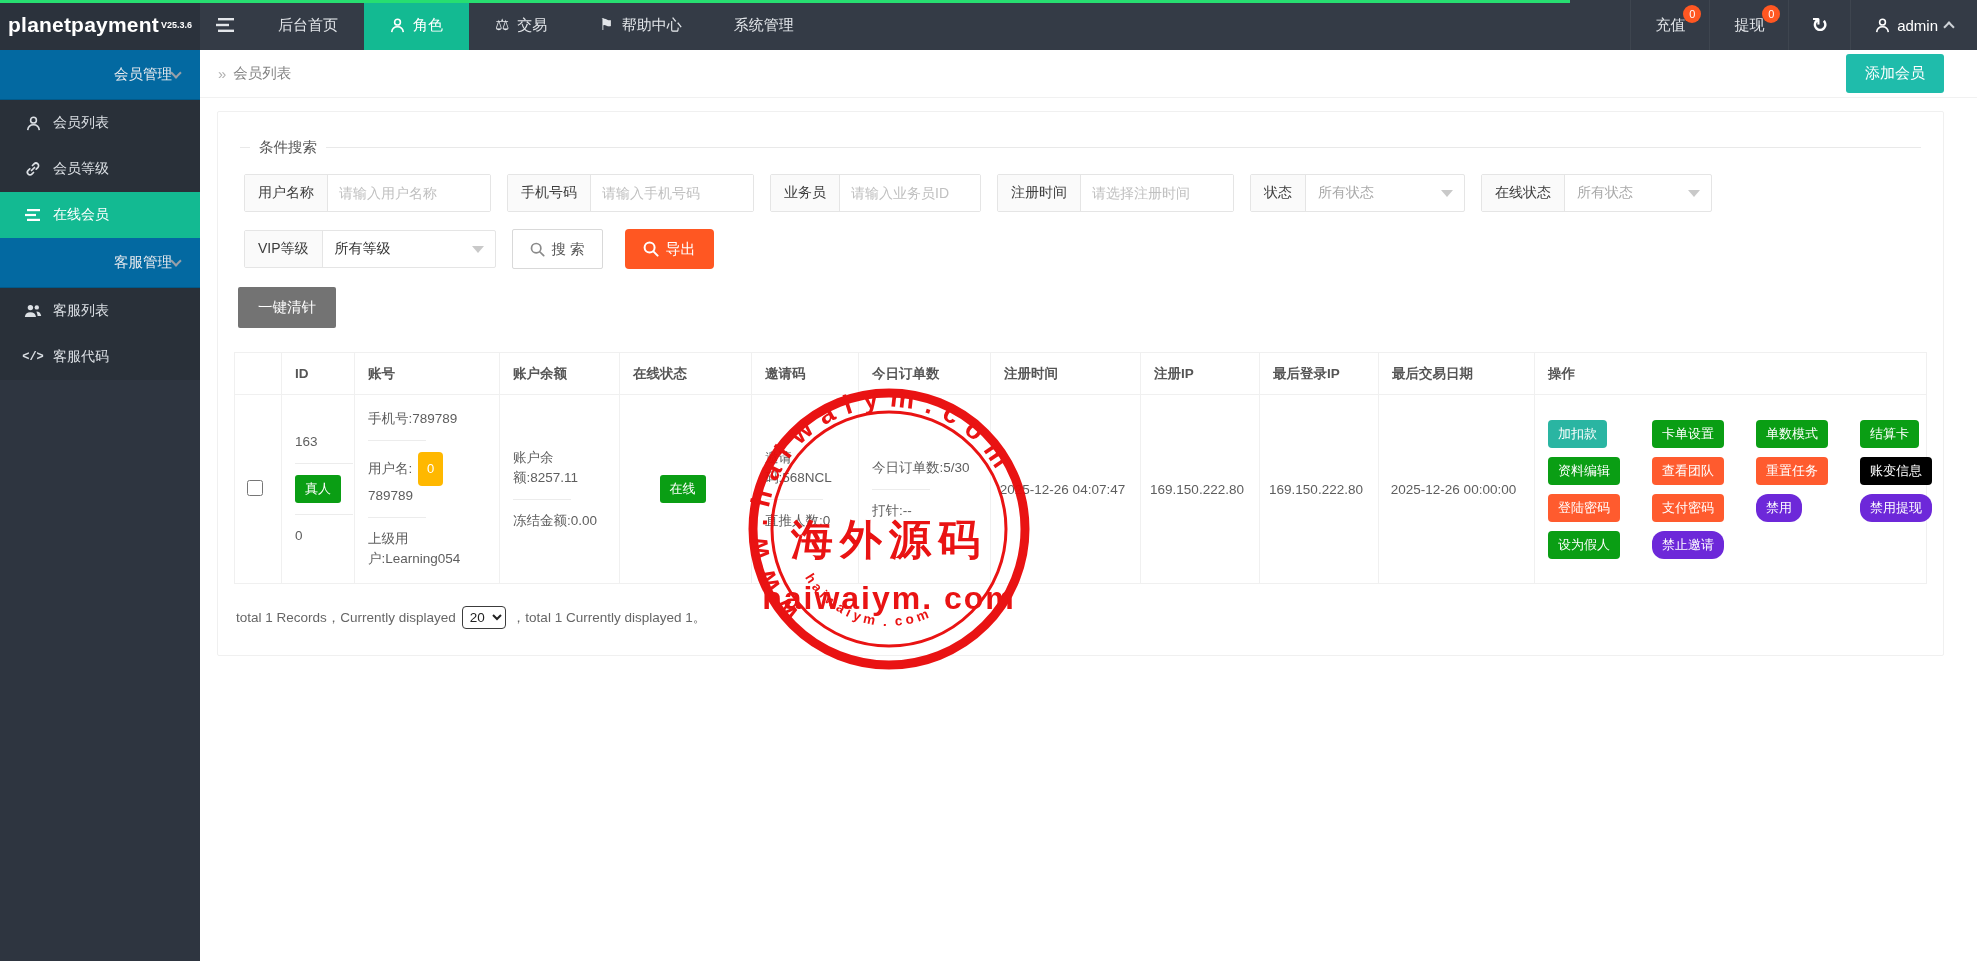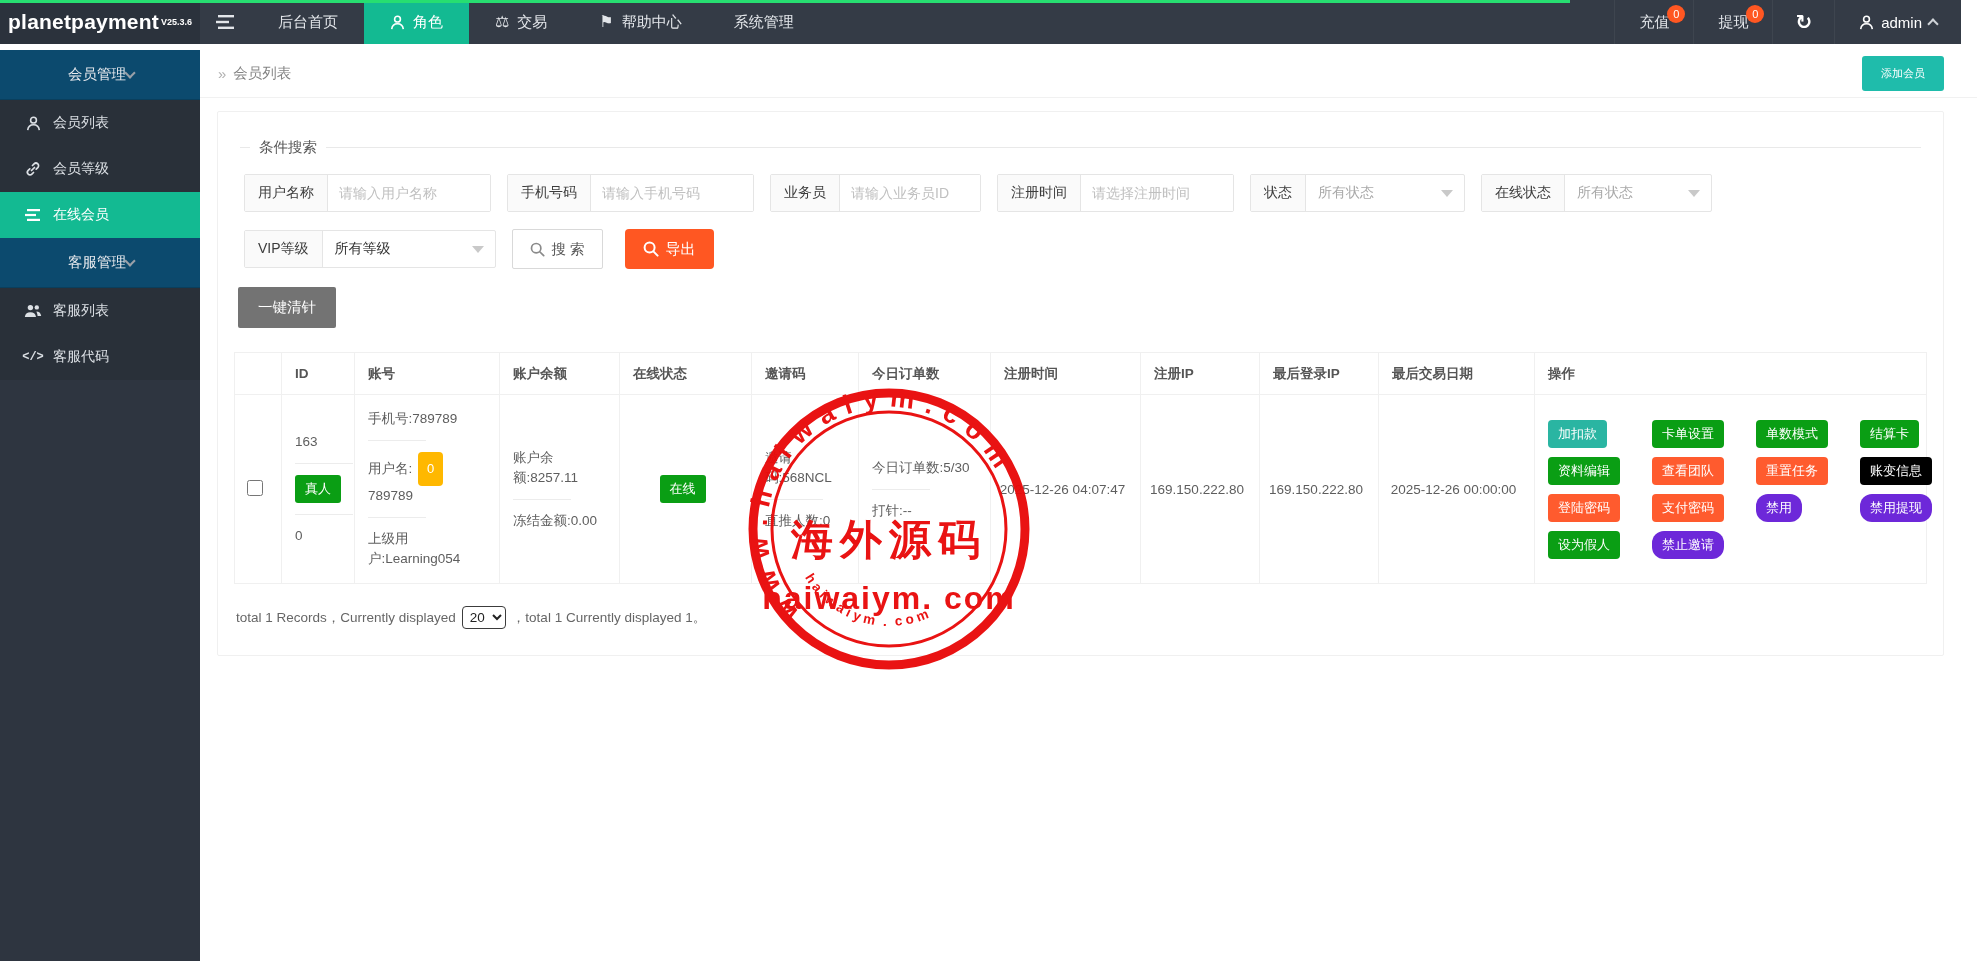--- a/index.html
+++ b/index.html
@@ -4,50 +4,50 @@
 <style>
   * { margin:0; padding:0; box-sizing:border-box; }
   html,body { width:1977px; height:961px; overflow:hidden; background:#fff;
     font-family:"Liberation Sans","DejaVu Sans",sans-serif; }
   .app { position:relative; width:1977px; height:961px; }
 
   
   .progress { position:absolute; left:0; top:0; height:3px; width:1570px; background:#27de71; z-index:60; }
 
   
-  .navbar { position:absolute; left:0; top:0; right:16px; height:44px; background:#343b46; display:flex; align-items:stretch; z-index:50; }
+  .navbar { position:absolute; left:0; top:0; right:0; height:50px; background:#343b46; display:flex; align-items:stretch; z-index:50; }
   .logo { width:200px; background:#2b323c; color:#fff; display:flex; align-items:center; justify-content:center; }
   .logo-text { font-size:21px; font-weight:bold; letter-spacing:.2px; }
   .logo sup { font-size:9px; font-weight:bold; margin-left:2px; }
   .burger { width:52px; display:flex; align-items:center; justify-content:center; cursor:pointer; }
   .nav-item { display:flex; align-items:center; gap:8px; padding:0 26px; color:#e3e6ea; font-size:15px; cursor:pointer; }
   .nav-item.active { background:#13ba92; color:#fff; }
   .nav-ico { font-size:16px; line-height:1; display:flex; align-items:center; }
   .nav-right { margin-left:auto; display:flex; align-items:stretch; }
   .nav-chip { position:relative; display:flex; align-items:center; padding:0 24px; color:#e3e6ea; font-size:15px; cursor:pointer; border-left:1px solid rgba(255,255,255,.05); }
   .chip-badge { position:absolute; top:5px; right:8px; min-width:18px; height:18px; border-radius:9px; background:#ff5722; color:#fff; font-size:11px; display:flex; align-items:center; justify-content:center; padding:0 4px; }
   .nav-refresh { display:flex; align-items:center; padding:0 22px; color:#fff; font-size:20px; font-weight:bold; cursor:pointer; border-left:1px solid rgba(255,255,255,.05); }
   .nav-user { display:flex; align-items:center; gap:7px; padding:0 24px; color:#fff; font-size:15px; cursor:pointer; border-left:1px solid rgba(255,255,255,.05); }
   .chev-up { width:8px; height:8px; border-left:2px solid #cfd3d8; border-top:2px solid #cfd3d8; transform:rotate(45deg); margin-top:4px; }
   .chev-down { width:8px; height:8px; border-left:2px solid #9aa0a8; border-bottom:2px solid #9aa0a8; transform:rotate(-45deg); margin-bottom:3px; }
 
   
   .sidebar { position:absolute; left:0; top:50px; bottom:0; width:200px; background:#2e3540; z-index:40; }
-  .side-group { height:50px; display:flex; align-items:center; justify-content:center; padding:0 20px 0 22px; background:#0c4a6e; color:#e8eaee; font-size:14.5px; cursor:pointer; border-bottom:1px solid rgba(0,0,0,.15); }
+  .side-group { height:50px; display:flex; align-items:center; justify-content:flex-end; padding:0 20px 0 22px; background:#0369a1; color:#e8eaee; font-size:14.5px; cursor:pointer; border-bottom:1px solid rgba(0,0,0,.15); }
   .side-item { height:46px; display:flex; align-items:center; gap:11px; padding-left:24px; background:#293039; color:#dce0e5; font-size:14px; cursor:pointer; }
   .side-item.active { background:#13ba92; color:#fff; }
   .side-ico { width:18px; display:flex; justify-content:center; align-items:center; }
   .code-ico { font-family:"Liberation Mono","DejaVu Sans Mono",monospace; font-size:12px; font-weight:bold; }
 
   
   .main { position:absolute; left:200px; top:50px; right:0; bottom:0; background:#fff; }
   .topbar { height:48px; background:#fff; border-bottom:1px solid #f1f1f1; display:flex; align-items:center; padding:0 33px 0 18px; }
   .crumb { color:#848484; font-size:14.5px; display:flex; align-items:center; gap:7px; }
   .crumb-arrow { color:#b0b0b0; font-size:15px; }
-  .add-btn { margin-left:auto; background:#1fbcab; color:#fff; border:none; border-radius:3px; font-size:11px; padding:10px 19px; cursor:pointer; font-family:inherit; }
+  .add-btn { margin-left:auto; background:#1fbcab; color:#fff; border:none; border-radius:3px; font-size:15px; padding:10px 19px; cursor:pointer; font-family:inherit; }
 
   .card { margin:13px 33px 0 17px; background:#fff; border:1px solid #f0f0f0; border-radius:2px; padding:16px 16px 22px; }
 
   fieldset.search { border:none; border-top:1px solid #e9e9e9; margin:10px 6px 0; }
   fieldset.search legend { padding:0 9px; margin-left:10px; color:#555; font-size:14.5px; }
   .frow { display:flex; align-items:center; gap:16px; margin:17px 0 0 4px; }
   .fgroup { display:flex; align-items:stretch; border:1px solid #e5e5e5; border-radius:2px; height:38px; background:#fff; }
   .flabel { background:#fafafa; border-right:1px solid #e5e5e5; padding:0 13px; display:flex; align-items:center; color:#3c3c3c; font-size:14px; white-space:nowrap; }
   .fgroup input { border:none; outline:none; padding:0 11px; font-size:14px; color:#333; width:162px; font-family:inherit; }
   .fgroup input::placeholder { color:#c0c0c0; }

